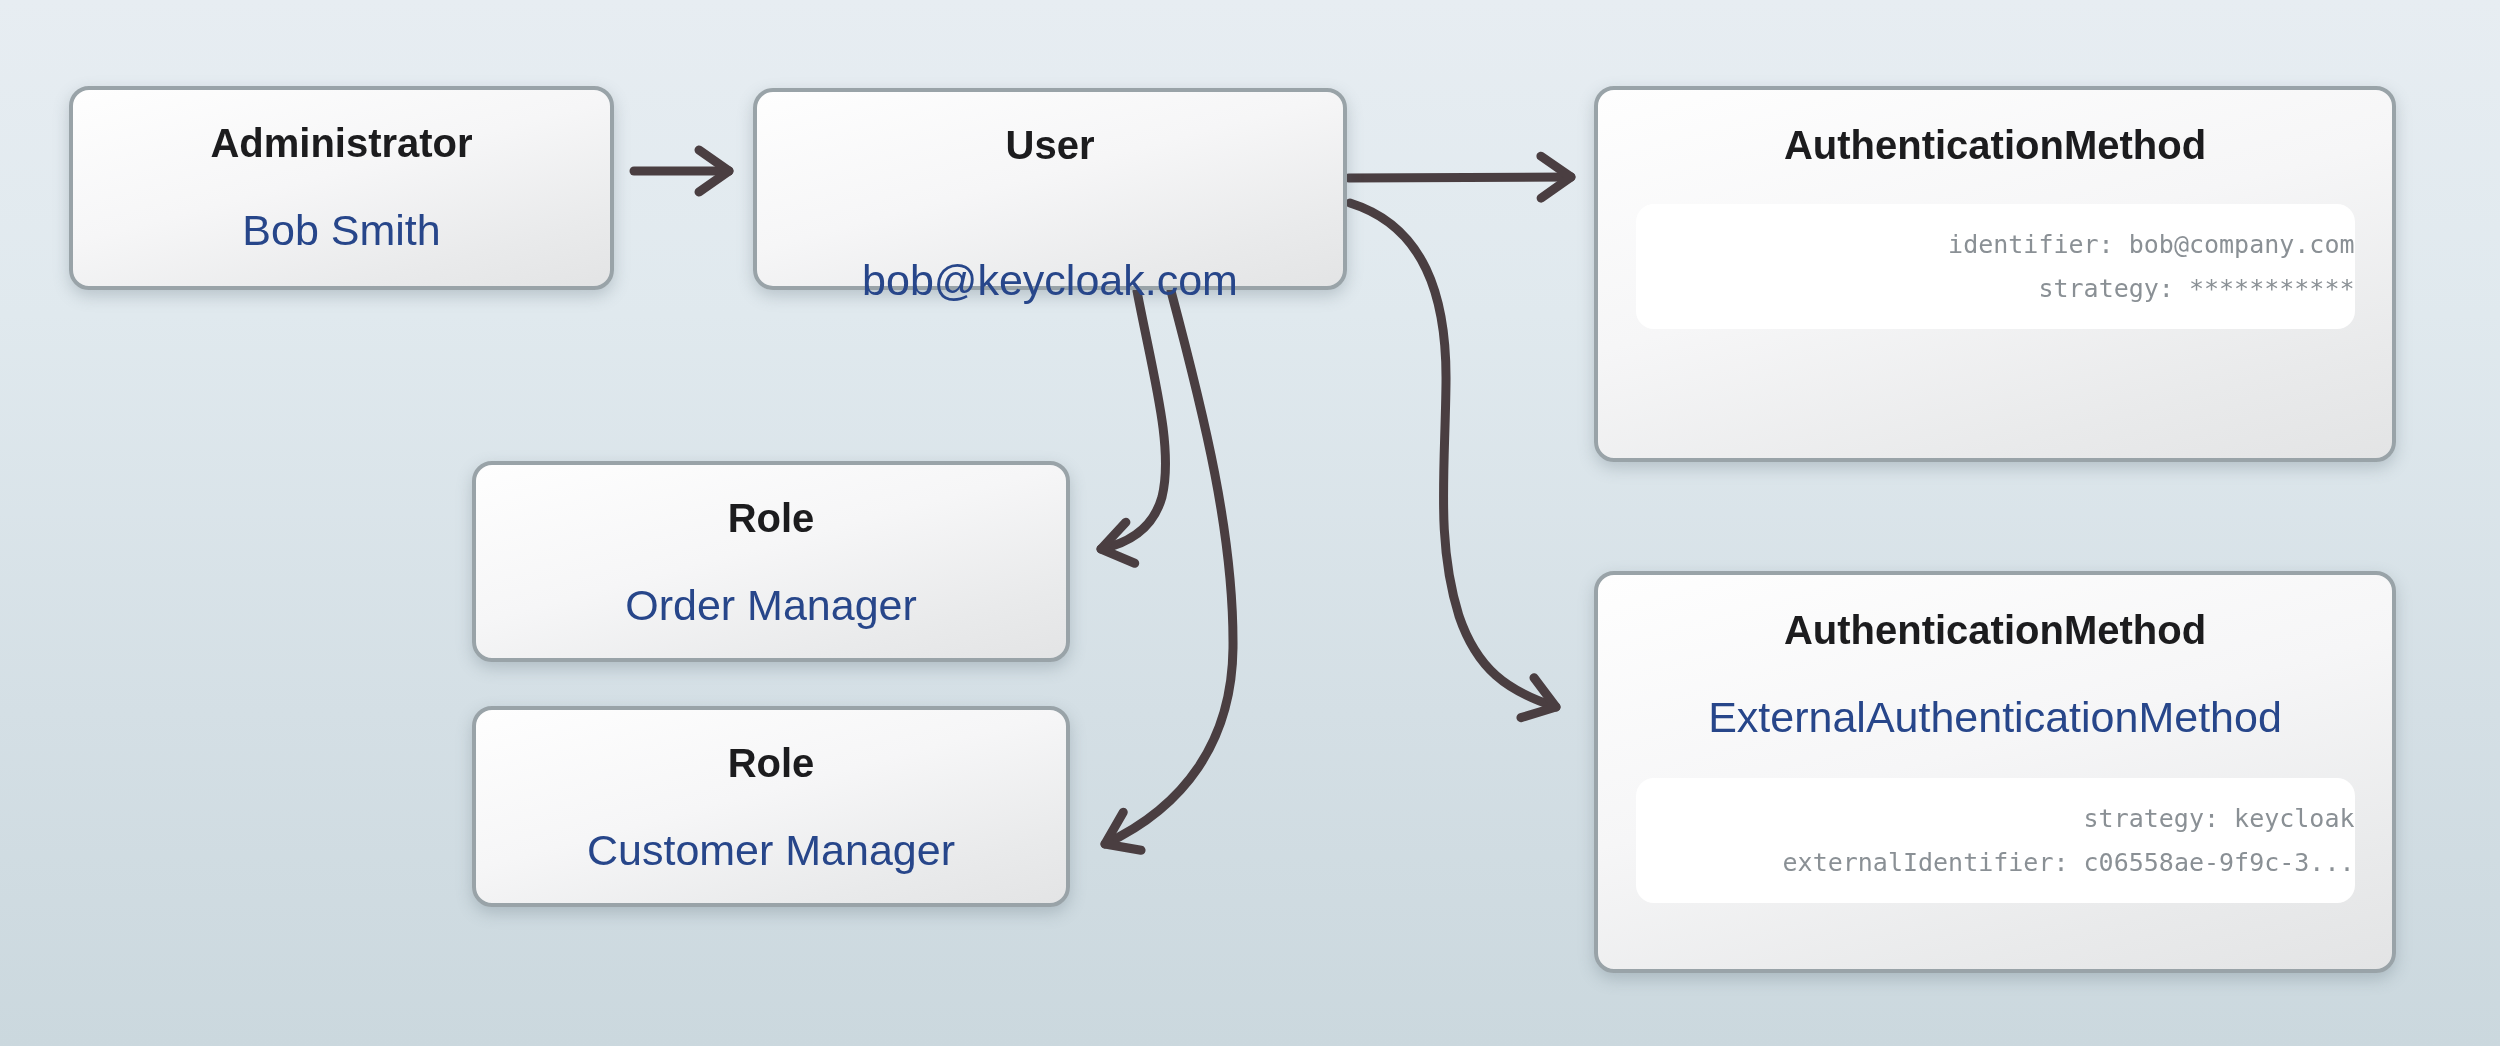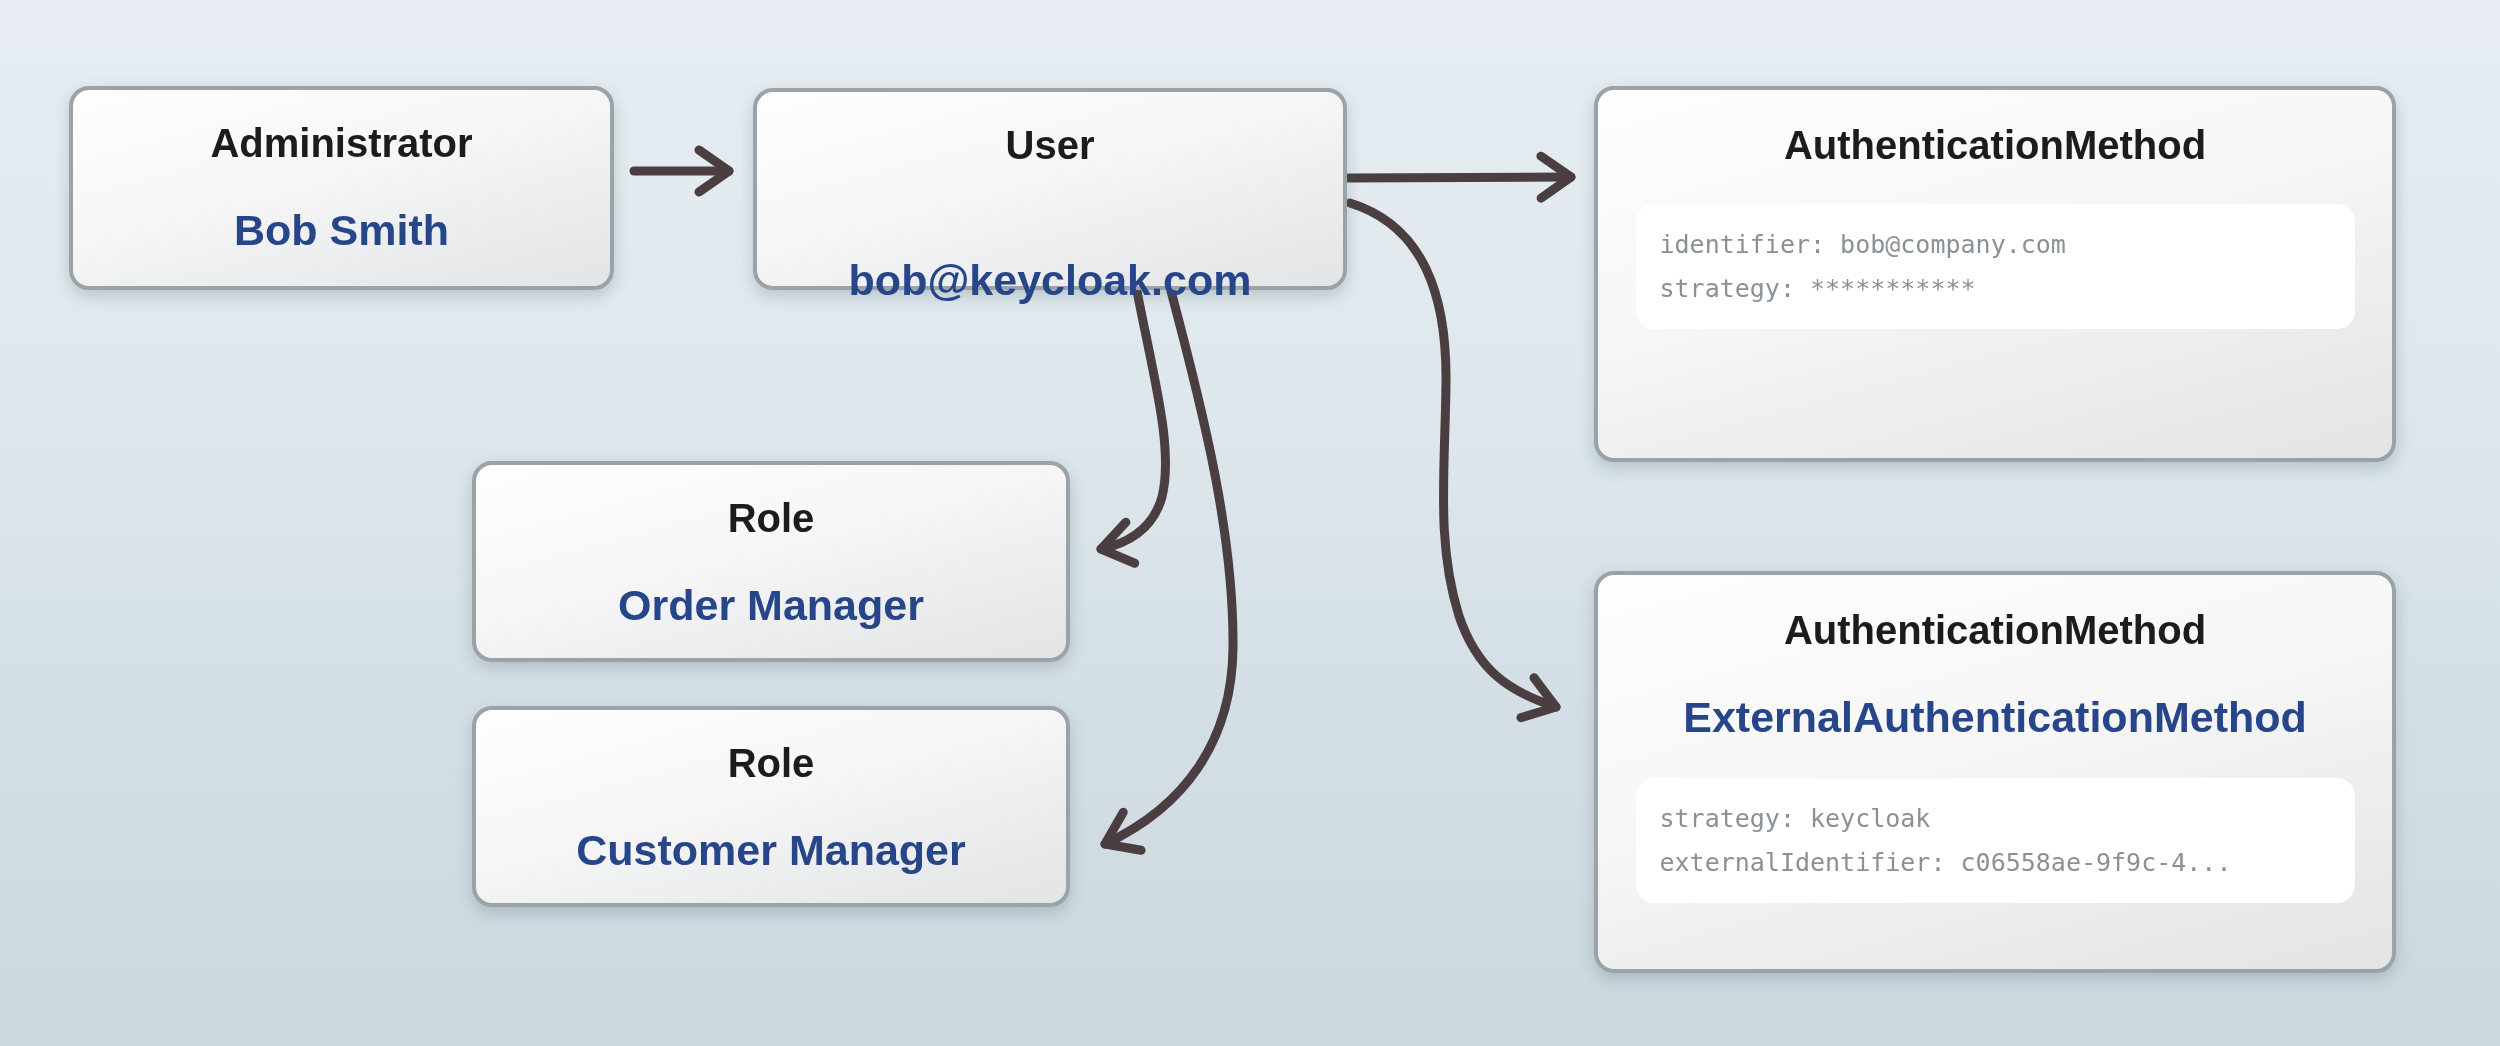--- a/index.html
+++ b/index.html
@@ -38,28 +38,29 @@
     align-items: center;
     padding-top: 30px;
   }
   .node .title {
     font-weight: bold;
     font-size: 40px;
     line-height: 46px;
     color: #1c1c1e;
   }
   .node .value {
-    font-weight: bold;
+    font-weight: normal;
     font-size: 43px;
     line-height: 49px;
     color: #27468a;
     margin-top: 40px;
   }
   .node.auth {
     padding-top: 32px;
+    text-align: right;
   }
   .attrs {
     margin-top: 36px;
     width: 719px;
     height: 125px;
     box-sizing: border-box;
     background: #ffffff;
     border-radius: 18px;
     display: flex;
     flex-direction: column;
@@ -127,17 +128,17 @@
       <div class="line">identifier: bob@company.com</div>
       <div class="line">strategy: ***********</div>
     </div>
   </div>
 
   <div class="node auth" id="node-external-auth">
     <div class="title">AuthenticationMethod</div>
     <div class="value">ExternalAuthenticationMethod</div>
     <div class="attrs">
       <div class="line">strategy: keycloak</div>
-      <div class="line">externalIdentifier: c06558ae-9f9c-4...</div>
+      <div class="line">externalIdentifier: c06558ae-9f9c-3...</div>
     </div>
   </div>
 
 </div>
 
 </body></html>

